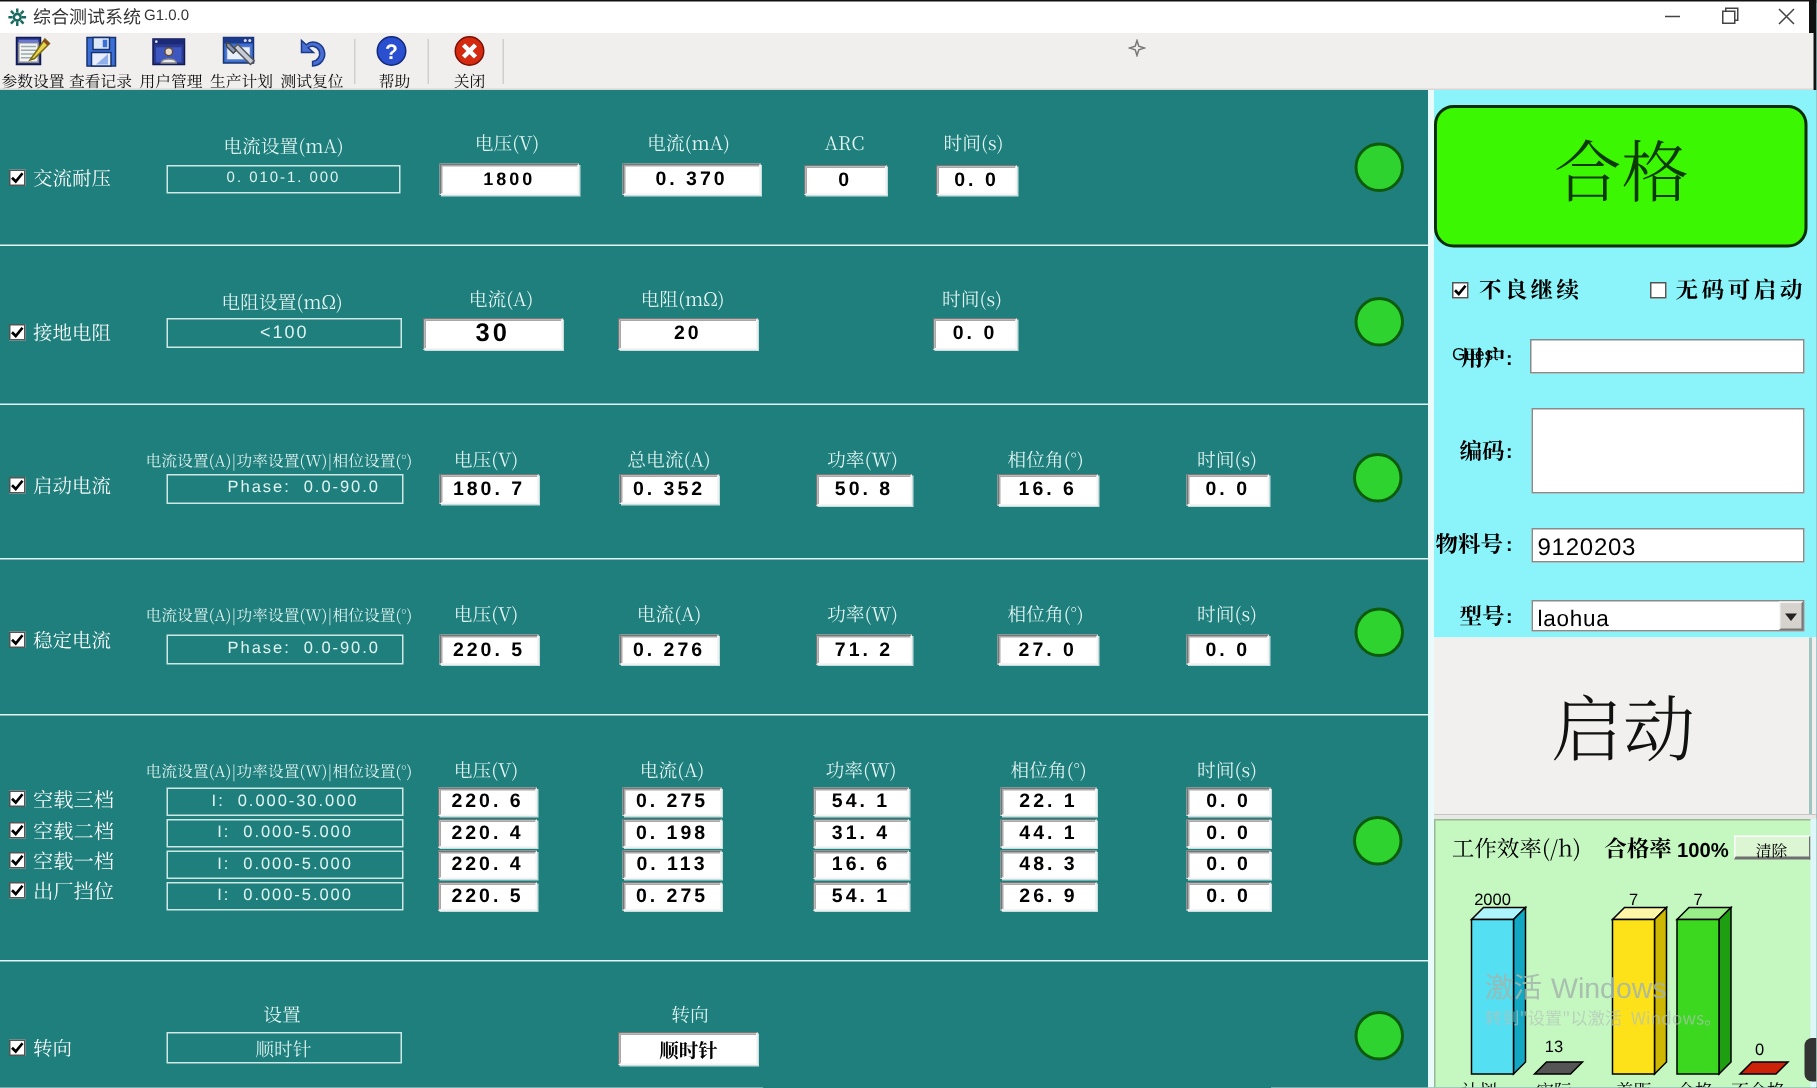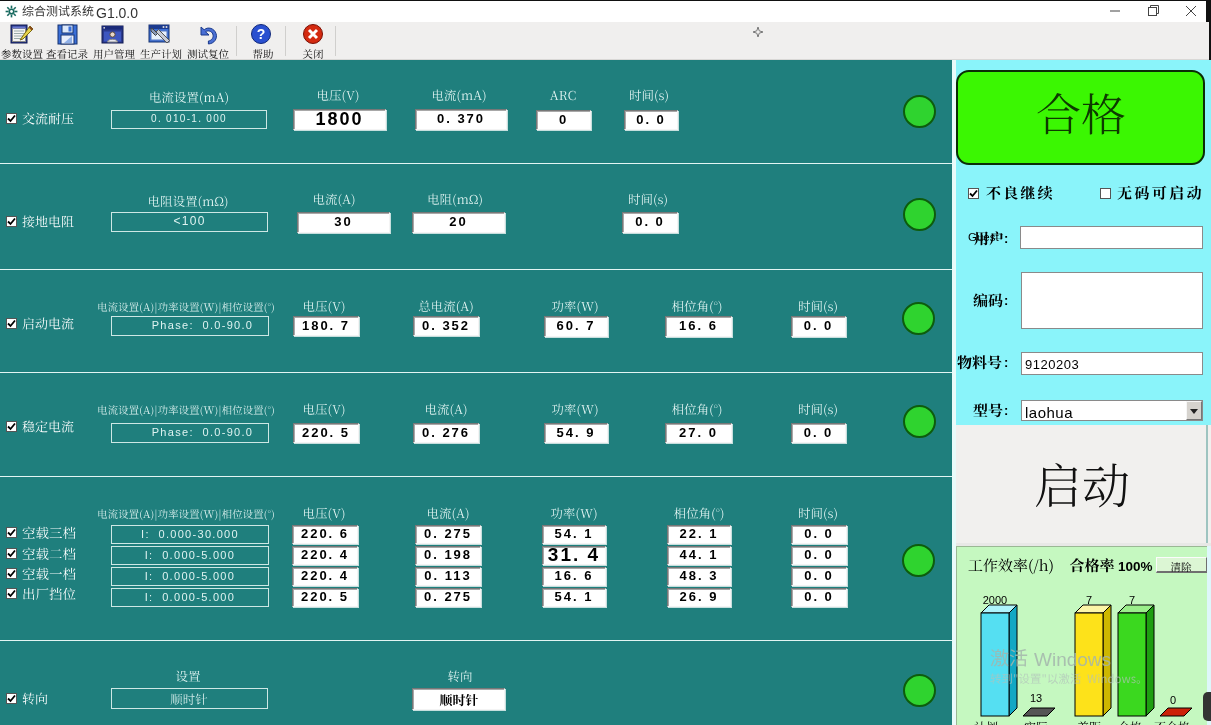--- a/index.html
+++ b/index.html
@@ -25,21 +25,21 @@
 <line x1="0.6" y1="6.5" x2="3.4" y2="6.5"></line>
         <line x1="9.6" y1="6.5" x2="12.4" y2="6.5"></line>
 <line x1="2.3" y1="2.3" x2="4.2" y2="4.2"></line>
         <line x1="8.8" y1="8.8" x2="10.7" y2="10.7"></line>
 <line x1="10.7" y1="2.3" x2="8.8" y2="4.2"></line>
         <line x1="2.3" y1="10.7" x2="4.2" y2="8.8"></line>
 </g>
       <circle cx="6.5" cy="6.5" r="1.4" fill="#fff"></circle>
     </g>
   </svg>
-<div class="abs" style="left:96px;top:5px;font-size:14px;color:#333">G1.0.0</div>
+<div class="abs" style="left:96px;top:5px;font-size:10px;color:#333">G1.0.0</div>
 <svg class="abs" style="left:1100px;top:0" width="110" height="22" viewBox="0 0 110 22">
 <g stroke="#444" stroke-width="1" fill="none">
 <line x1="10" y1="11" x2="20" y2="11"></line>
 <rect x="48.5" y="7.5" width="8" height="8"></rect>
       <path d="M50.5 7.5 v-2 h8 v8 h-2"></path>
 <path d="M86 6 l10 10 M96 6 l-10 10"></path>
 </g>
   </svg>
 <div class="abs" style="left:0;top:22px;width:1209px;height:38px;background:#f0efee;border-bottom:1px solid #d9d8d6;box-sizing:border-box"></div>
 <div class="abs" style="left:1209px;top:22px;width:2px;height:38px;background:#111"></div>
@@ -104,53 +104,53 @@
 <div class="hline" style="top:163px"></div>
 <div class="hline" style="top:269px"></div>
 <div class="hline" style="top:372px"></div>
 <div class="hline" style="top:476px"></div>
 <div class="hline" style="top:640px"></div>
 <div class="cb" style="left:6px;top:113px"></div>
 <svg class="abs" style="left:6px;top:113px" width="11" height="11" viewBox="0 0 11 11">
     <path d="M2 5.5 L4.5 8 L9 2.5" stroke="#000" stroke-width="1.8" fill="none"></path>
   </svg>
 <div class="sbox" style="left:111px;top:110px;width:154px;height:17px;font-size:10px;line-height:16px">0. 010-1. 000</div>
-<div class="vbox" style="left:293px;top:109px;width:91px;height:19px;font-size:18px;line-height:18px">1800</div>
+<div class="vbox" style="left:293px;top:109px;width:91px;height:19px;font-size:12px;line-height:18px">1800</div>
 <div class="vbox" style="left:415px;top:109px;width:90px;height:19px;font-size:13px;line-height:18px">0. 370</div>
 <div class="vbox" style="left:536px;top:110px;width:53px;height:18px;font-size:13px;line-height:17px">0</div>
 <div class="vbox" style="left:624px;top:110px;width:52px;height:18px;font-size:13px;line-height:17px">0. 0</div>
 <div class="circ" style="left:902.5px;top:94.5px"></div>
 <div class="cb" style="left:6px;top:216px"></div>
 <svg class="abs" style="left:6px;top:216px" width="11" height="11" viewBox="0 0 11 11">
     <path d="M2 5.5 L4.5 8 L9 2.5" stroke="#000" stroke-width="1.8" fill="none"></path>
   </svg>
 <div class="sbox" style="left:111px;top:212px;width:155px;height:18px;font-size:12px;line-height:17px">&lt;100</div>
-<div class="vbox" style="left:297px;top:212px;width:91px;height:19px;font-size:13px;line-height:18px">30</div>
+<div class="vbox" style="left:282px;top:212px;width:91px;height:19px;font-size:17px;line-height:18px">30</div>
 <div class="vbox" style="left:412px;top:212px;width:91px;height:19px;font-size:13px;line-height:18px">20</div>
 <div class="vbox" style="left:622px;top:212px;width:54px;height:19px;font-size:13px;line-height:18px">0. 0</div>
 <div class="circ" style="left:902.5px;top:197.5px"></div>
 <div class="cb" style="left:6px;top:318px"></div>
 <svg class="abs" style="left:6px;top:318px" width="11" height="11" viewBox="0 0 11 11">
     <path d="M2 5.5 L4.5 8 L9 2.5" stroke="#000" stroke-width="1.8" fill="none"></path>
   </svg>
 <div class="sbox" style="left:111px;top:316px;width:131px;height:18px;font-size:11px;line-height:17px;padding-left:25px">Phase:  0.0-90.0</div>
 <div class="vbox" style="left:293px;top:316px;width:64px;height:18px;font-size:13px;line-height:17px">180. 7</div>
 <div class="vbox" style="left:413px;top:316px;width:64px;height:18px;font-size:13px;line-height:17px">0. 352</div>
-<div class="vbox" style="left:544px;top:316px;width:62px;height:19px;font-size:13px;line-height:18px">60. 7</div>
+<div class="vbox" style="left:544px;top:316px;width:62px;height:19px;font-size:13px;line-height:18px">50. 8</div>
 <div class="vbox" style="left:665px;top:316px;width:65px;height:19px;font-size:13px;line-height:18px">16. 6</div>
 <div class="vbox" style="left:791px;top:316px;width:53px;height:19px;font-size:13px;line-height:18px">0. 0</div>
 <div class="circ" style="left:901.5px;top:301.5px"></div>
 <div class="cb" style="left:6px;top:421px"></div>
 <svg class="abs" style="left:6px;top:421px" width="11" height="11" viewBox="0 0 11 11">
     <path d="M2 5.5 L4.5 8 L9 2.5" stroke="#000" stroke-width="1.8" fill="none"></path>
   </svg>
 <div class="sbox" style="left:111px;top:423px;width:131px;height:18px;font-size:11px;line-height:17px;padding-left:25px">Phase:  0.0-90.0</div>
 <div class="vbox" style="left:293px;top:423px;width:64px;height:18px;font-size:13px;line-height:17px">220. 5</div>
 <div class="vbox" style="left:413px;top:423px;width:64px;height:18px;font-size:13px;line-height:17px">0. 276</div>
-<div class="vbox" style="left:544px;top:423px;width:62px;height:18px;font-size:13px;line-height:17px">54. 9</div>
+<div class="vbox" style="left:544px;top:423px;width:62px;height:18px;font-size:13px;line-height:17px">71. 2</div>
 <div class="vbox" style="left:665px;top:423px;width:65px;height:18px;font-size:13px;line-height:17px">27. 0</div>
 <div class="vbox" style="left:791px;top:423px;width:53px;height:18px;font-size:13px;line-height:17px">0. 0</div>
 <div class="circ" style="left:902.5px;top:404.5px"></div>
 <div class="cb" style="left:6px;top:527px"></div>
 <svg class="abs" style="left:6px;top:527px" width="11" height="11" viewBox="0 0 11 11">
     <path d="M2 5.5 L4.5 8 L9 2.5" stroke="#000" stroke-width="1.8" fill="none"></path>
   </svg>
 <div class="cb" style="left:6px;top:548px"></div>
 <svg class="abs" style="left:6px;top:548px" width="11" height="11" viewBox="0 0 11 11">
     <path d="M2 5.5 L4.5 8 L9 2.5" stroke="#000" stroke-width="1.8" fill="none"></path>
@@ -165,21 +165,21 @@
   </svg>
 <div class="sbox" style="left:111px;top:525px;width:156px;height:17px;font-size:11px;line-height:16px">I:  0.000-30.000</div>
 <div class="vbox" style="left:292px;top:525px;width:64px;height:17px;font-size:13px;line-height:16px">220. 6</div>
 <div class="vbox" style="left:415px;top:525px;width:64px;height:17px;font-size:13px;line-height:16px">0. 275</div>
 <div class="vbox" style="left:542px;top:525px;width:62px;height:17px;font-size:13px;line-height:16px">54. 1</div>
 <div class="vbox" style="left:667px;top:525px;width:62px;height:17px;font-size:13px;line-height:16px">22. 1</div>
 <div class="vbox" style="left:791px;top:525px;width:54px;height:17px;font-size:13px;line-height:16px">0. 0</div>
 <div class="sbox" style="left:111px;top:546px;width:156px;height:17px;font-size:11px;line-height:16px">I:  0.000-5.000</div>
 <div class="vbox" style="left:292px;top:546px;width:64px;height:17px;font-size:13px;line-height:16px">220. 4</div>
 <div class="vbox" style="left:415px;top:546px;width:64px;height:17px;font-size:13px;line-height:16px">0. 198</div>
-<div class="vbox" style="left:542px;top:546px;width:62px;height:17px;font-size:19px;line-height:16px">31. 4</div>
+<div class="vbox" style="left:542px;top:546px;width:62px;height:17px;font-size:13px;line-height:16px">31. 4</div>
 <div class="vbox" style="left:667px;top:546px;width:62px;height:17px;font-size:13px;line-height:16px">44. 1</div>
 <div class="vbox" style="left:791px;top:546px;width:54px;height:17px;font-size:13px;line-height:16px">0. 0</div>
 <div class="sbox" style="left:111px;top:567px;width:156px;height:17px;font-size:11px;line-height:16px">I:  0.000-5.000</div>
 <div class="vbox" style="left:292px;top:567px;width:64px;height:17px;font-size:13px;line-height:16px">220. 4</div>
 <div class="vbox" style="left:415px;top:567px;width:64px;height:17px;font-size:13px;line-height:16px">0. 113</div>
 <div class="vbox" style="left:542px;top:567px;width:62px;height:17px;font-size:13px;line-height:16px">16. 6</div>
 <div class="vbox" style="left:667px;top:567px;width:62px;height:17px;font-size:13px;line-height:16px">48. 3</div>
 <div class="vbox" style="left:791px;top:567px;width:54px;height:17px;font-size:13px;line-height:16px">0. 0</div>
 <div class="sbox" style="left:111px;top:588px;width:156px;height:17px;font-size:11px;line-height:16px">I:  0.000-5.000</div>
 <div class="vbox" style="left:292px;top:588px;width:64px;height:17px;font-size:13px;line-height:16px">220. 5</div>
@@ -202,21 +202,21 @@
     <path d="M2 5.5 L4.5 8 L9 2.5" stroke="#000" stroke-width="1.8" fill="none"></path>
   </svg>
 <div class="cb" style="left:1100px;top:188px"></div>
 <div class="abs" style="left:1004px;top:231px;font-weight:bold;font-size:13px;color:#000">:</div>
 <div class="abs" style="left:1020px;top:226px;width:183px;height:23px;background:#fff;border:1px solid #8a8a8a;box-sizing:border-box"></div>
 <div class="abs" style="left:968px;top:231px;font-size:11.5px;color:#000">Guest</div>
 <div class="abs" style="left:1004px;top:293px;font-weight:bold;font-size:13px;color:#000">:</div>
 <div class="abs" style="left:1021px;top:272px;width:182px;height:57px;background:#fff;border:1px solid #8a8a8a;box-sizing:border-box"></div>
 <div class="abs" style="left:1004px;top:355px;font-weight:bold;font-size:13px;color:#000">:</div>
 <div class="abs" style="left:1021px;top:352px;width:182px;height:23px;background:#fff;border:1px solid #8a8a8a;box-sizing:border-box"></div>
-<div class="abs" style="left:1025px;top:357px;font-size:13px;letter-spacing:0.5px;color:#000">9120203</div>
+<div class="abs" style="left:1025px;top:357px;font-size:16px;letter-spacing:0.5px;color:#000">9120203</div>
 <div class="abs" style="left:1004px;top:403px;font-weight:bold;font-size:13px;color:#000">:</div>
 <div class="abs" style="left:1021px;top:400px;width:182px;height:21px;background:#fff;border:1px solid #8a8a8a;box-sizing:border-box"></div>
 <div class="abs" style="left:1025px;top:404px;font-size:15px;letter-spacing:0.5px;color:#000">laohua</div>
 <div class="abs" style="left:1186px;top:401px;width:16px;height:19px;background:#d6d3ce;border:1px solid;border-color:#f6f6f6 #777 #777 #f6f6f6;box-sizing:border-box"></div>
 <svg class="abs" style="left:1188px;top:406px" width="12" height="10" viewBox="0 0 12 10">
     <polygon points="2,3 10,3 6,8" fill="#222"></polygon>
   </svg>
 <div class="abs" style="left:956px;top:425px;width:255px;height:118px;background:#f1f0ee;border-bottom:2px solid #555"></div>
 <div class="abs" style="left:1206px;top:425px;width:2px;height:118px;background:#9ec4c0"></div>
 <div class="abs" style="left:956px;top:543px;width:255px;height:3px;background:#e8e8e6"></div>

